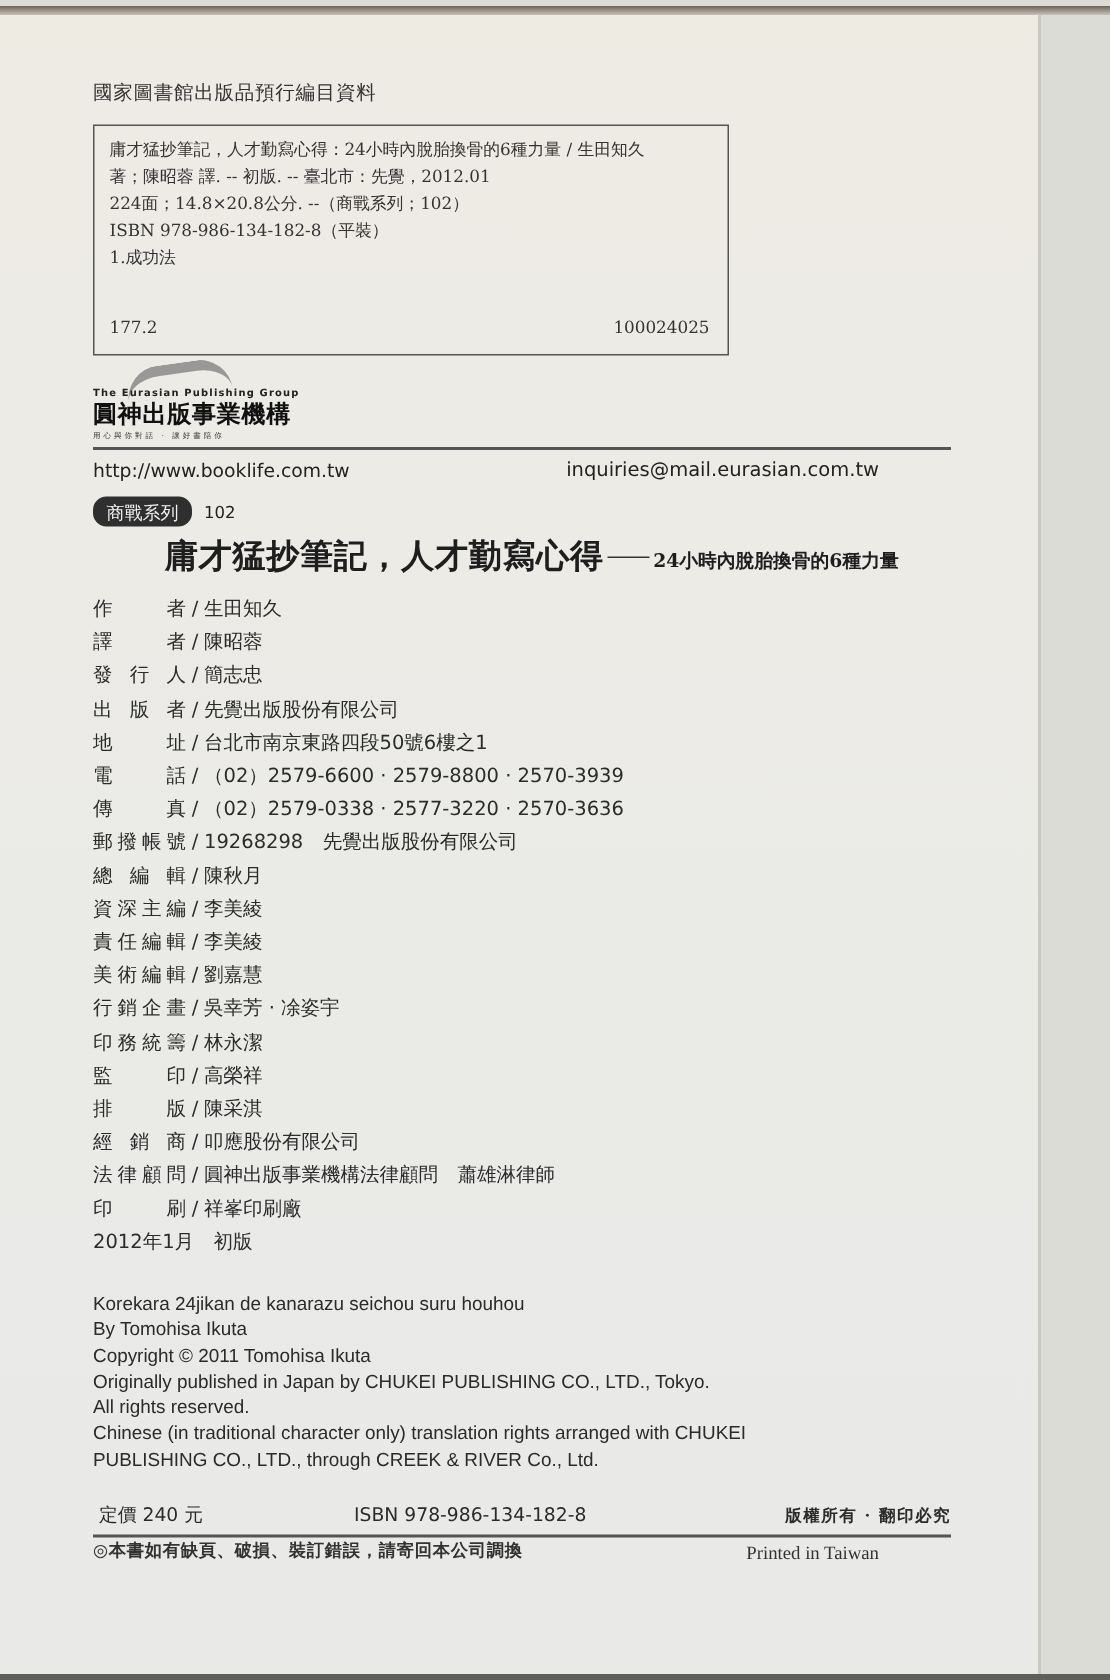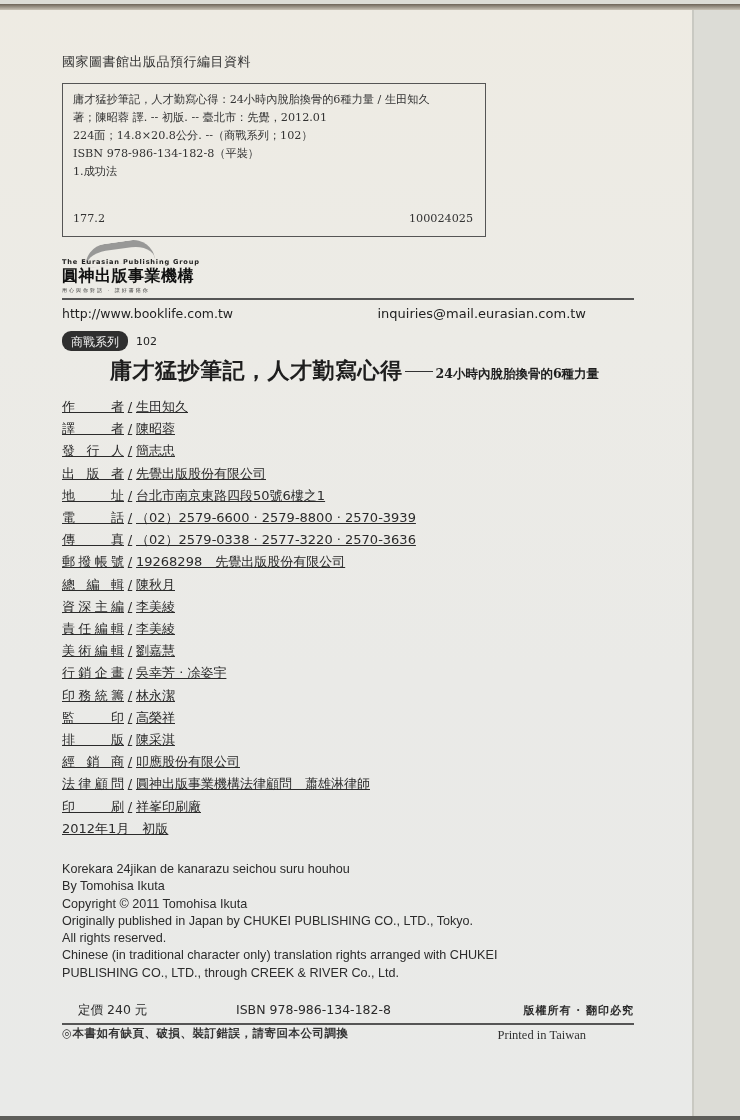--- a/index.html
+++ b/index.html
@@ -49,28 +49,28 @@
     .series { position:absolute; left:62px; top:327px; display:flex; align-items:center; gap:8px; }
     .series-badge { background:#2f2f2f; color:#f0f0f0; font-size:12px; padding:3px 9px 1px 9px; border-radius:9px; line-height:16px; }
     .series-no { font-size:11px; color:#222; }
 
     .title { position:absolute; left:62px; top:352px; white-space:nowrap; color:#1e1e1e; }
     .title-main { font-family:"DejaVu Serif", "Liberation Serif", serif; font-size:22px; font-weight:bold; letter-spacing:0.5px;margin-left:48px; }
     .title-dash { display:inline-block; width:28px; height:1.5px; background:#333; vertical-align:middle; margin:0 3px 0 2px; position:relative; top:-2px; }
     .title-sub { font-family:"DejaVu Serif", "Liberation Serif", serif; font-size:12.5px; font-weight:bold;margin-top:22px; }
 
     .credits { position:absolute; left:62px; top:392px; font-size:13px; line-height:22.2px; color:#2b2b2b; }
-    .credit-row { display:flex; white-space:nowrap;text-decoration:underline; }
+    .credit-row { display:flex; white-space:nowrap; }
     .credit-label { display:inline-block; width:62px; text-align-last: justify; text-align: justify; }
     .credit-sep { display:inline-block; width:12px; text-align:center; }
 
     .english { position:absolute; left:62px; top:857px; font-family:"Liberation Sans", sans-serif; font-size:12.6px; line-height:17.3px; color:#2b2b2b; white-space:nowrap; }
 
     .price-row { position:absolute; left:62px; top:998px; width:572px; height:20px; font-size:12.5px; color:#2b2b2b; }
-    .price { position:absolute; left:16px; top:0; }
+    .price { position:absolute; left:4px; top:0; }
     .isbn { position:absolute; left:174px; top:0; }
     .rights { position:absolute; right:0; top:1px; font-family:"DejaVu Serif", "Liberation Serif", serif; font-size:11px; font-weight:bold; letter-spacing:1px; }
     .rule-bottom { top:1019px; width:572px; }
     .notice { position:absolute; left:62px; top:1022px; font-family:"DejaVu Serif", "Liberation Serif", serif; font-size:11.5px; font-weight:bold; color:#333; letter-spacing:0.5px; }
     .printed { position:absolute; right:106px; top:1024px; font-family:"Liberation Serif", serif; font-size:12.5px; color:#333; }
   </style>
 </head>
 <body>
 
 <div class="page">

